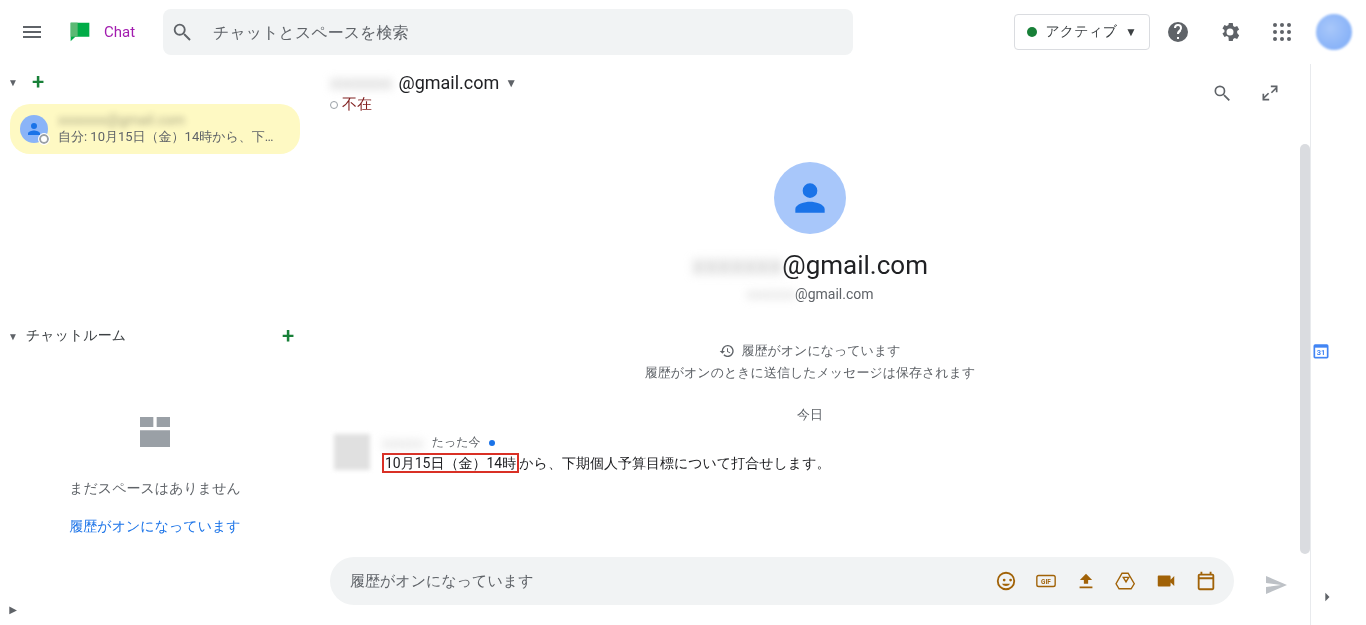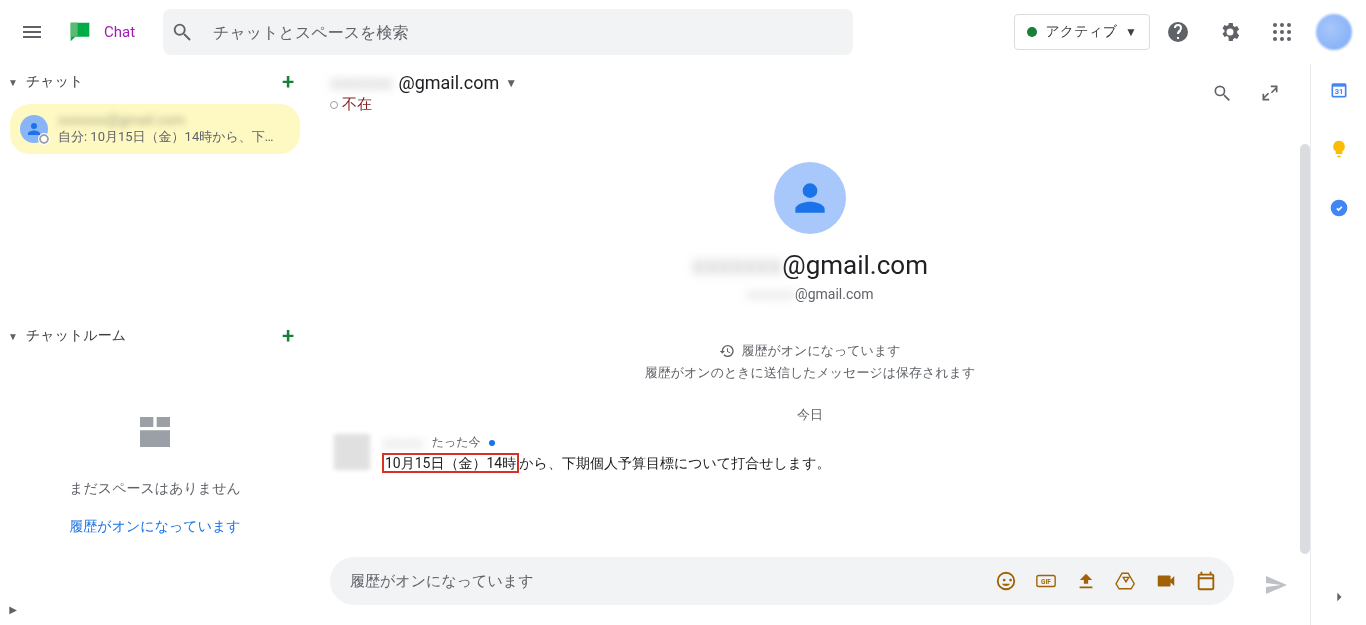--- a/index.html
+++ b/index.html
@@ -66,21 +66,21 @@
 .msg-content .time{font-size:12px;color:#5f6368}
 .new-dot{width:6px;height:6px;border-radius:50%;background:#1a73e8}
 .msg-text{font-size:14px;color:#202124;margin-top:4px}
 .msg-text .highlight{border:2px solid #d93025;padding:0 1px}
 .composer{margin:12px 20px 20px;height:48px;background:#f1f3f4;border-radius:24px;display:flex;align-items:center;padding:0 10px 0 20px;gap:4px}
 .composer .ph{flex:1;font-size:15px;color:#5f6368}
 .composer .cicon{width:36px;height:36px;display:flex;align-items:center;justify-content:center;color:#a16207;cursor:pointer}
 .composer .cicon svg{width:22px;height:22px;fill:currentColor}
 .send-icon{width:36px;height:36px;display:flex;align-items:center;justify-content:center;color:#bdc1c6;margin-left:4px}
 .send-icon svg{width:24px;height:24px;fill:currentColor}
-.right-rail{width:56px;border-left:1px solid #e8eaed;display:flex;flex-direction:column;align-items:center;padding-top:16px;gap:35px;position:relative}
+.right-rail{width:56px;border-left:1px solid #e8eaed;display:flex;flex-direction:row;align-items:center;padding-top:16px;gap:35px;position:relative}
 .rail-icon{width:20px;height:20px}
 .rail-expand{position:absolute;bottom:12px;width:32px;height:32px;display:flex;align-items:center;justify-content:center;color:#5f6368;cursor:pointer}
 .scrollbar-fake{position:absolute;right:0;top:80px;width:10px;height:410px;background:#dadce0;border-radius:5px}
 .chevron{font-size:12px}
 .plus-txt{font-size:22px;line-height:1}
 </style>
 </head>
 <body>
 
 <div class="header">
@@ -133,21 +133,20 @@
     </div>
   <div class="iconbtn">
       <div class="avatar-circle"></div>
     </div>
 </div>
 
 <div class="body">
   <div class="sidebar">
     <div class="side-section-hdr">
       <span class="tri">▼</span>
-      <span class="lbl">チャット</span>
       <span class="plus">
           <span class="plus-txt">+</span>
         </span>
     </div>
     <div class="chat-list">
       <div class="chat-item active">
         <div class="avatar-sm">
           <svg viewBox="0 0 24 24">
               <path d="M12 12a4 4 0 10-4-4 4 4 0 004 4zm0 2c-2.67 0-8 1.34-8 4v2h16v-2c0-2.66-5.33-4-8-4z"></path>
             </svg>

